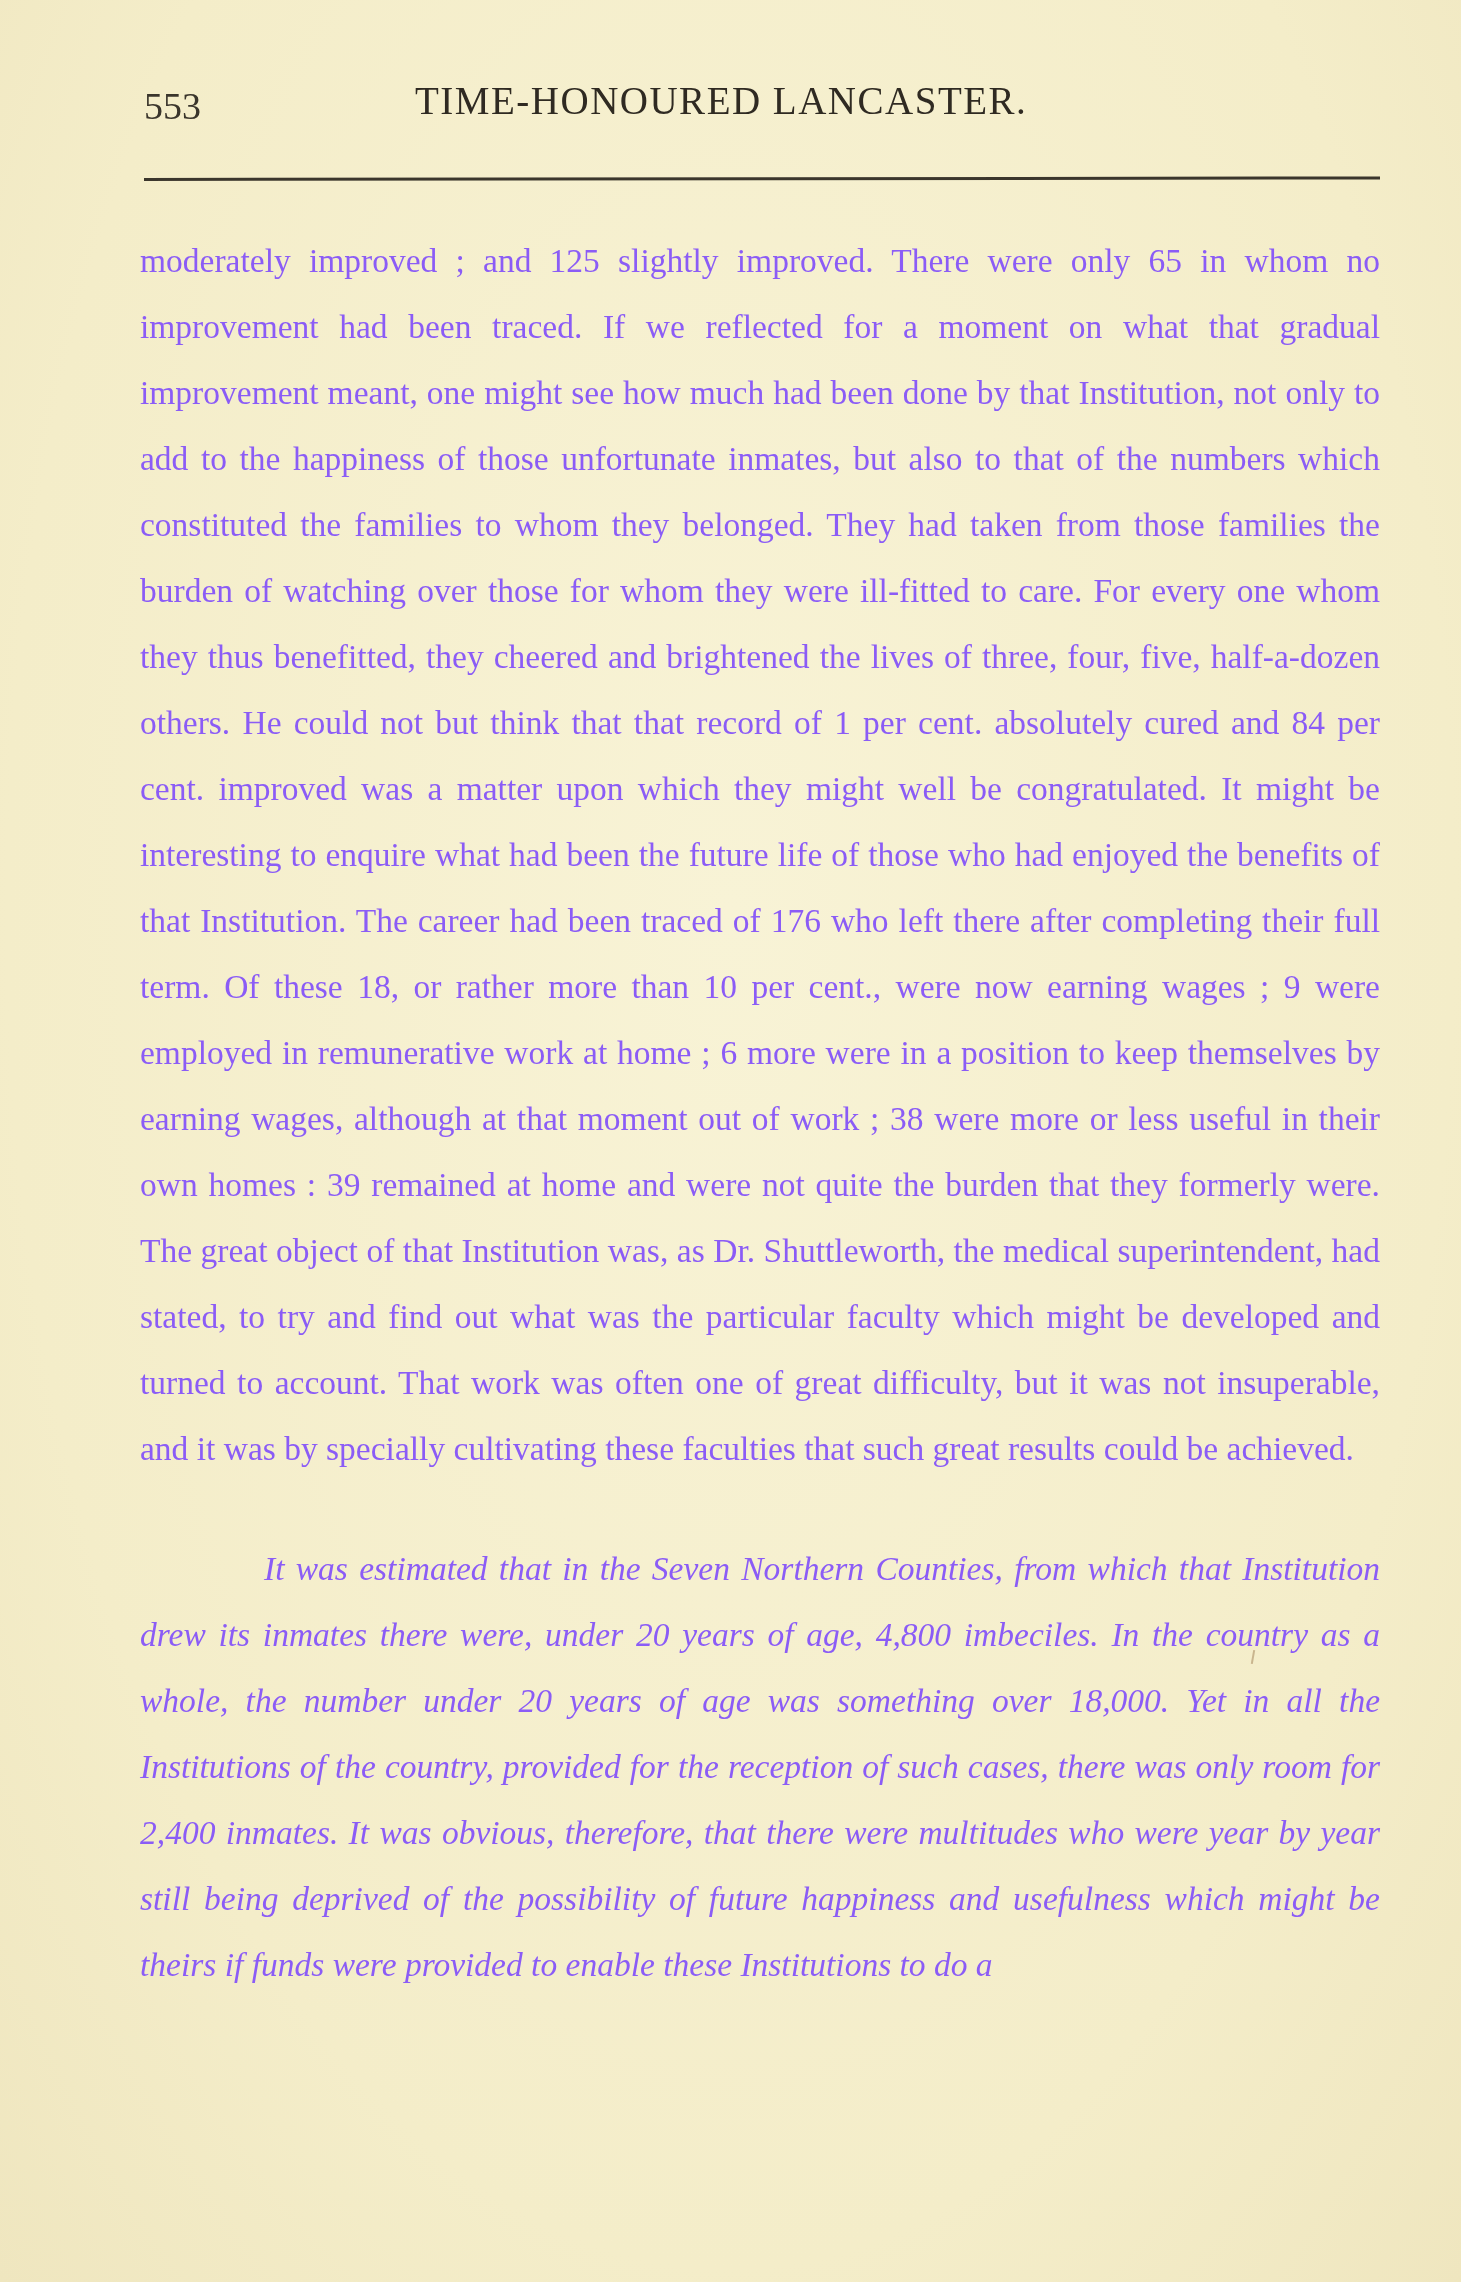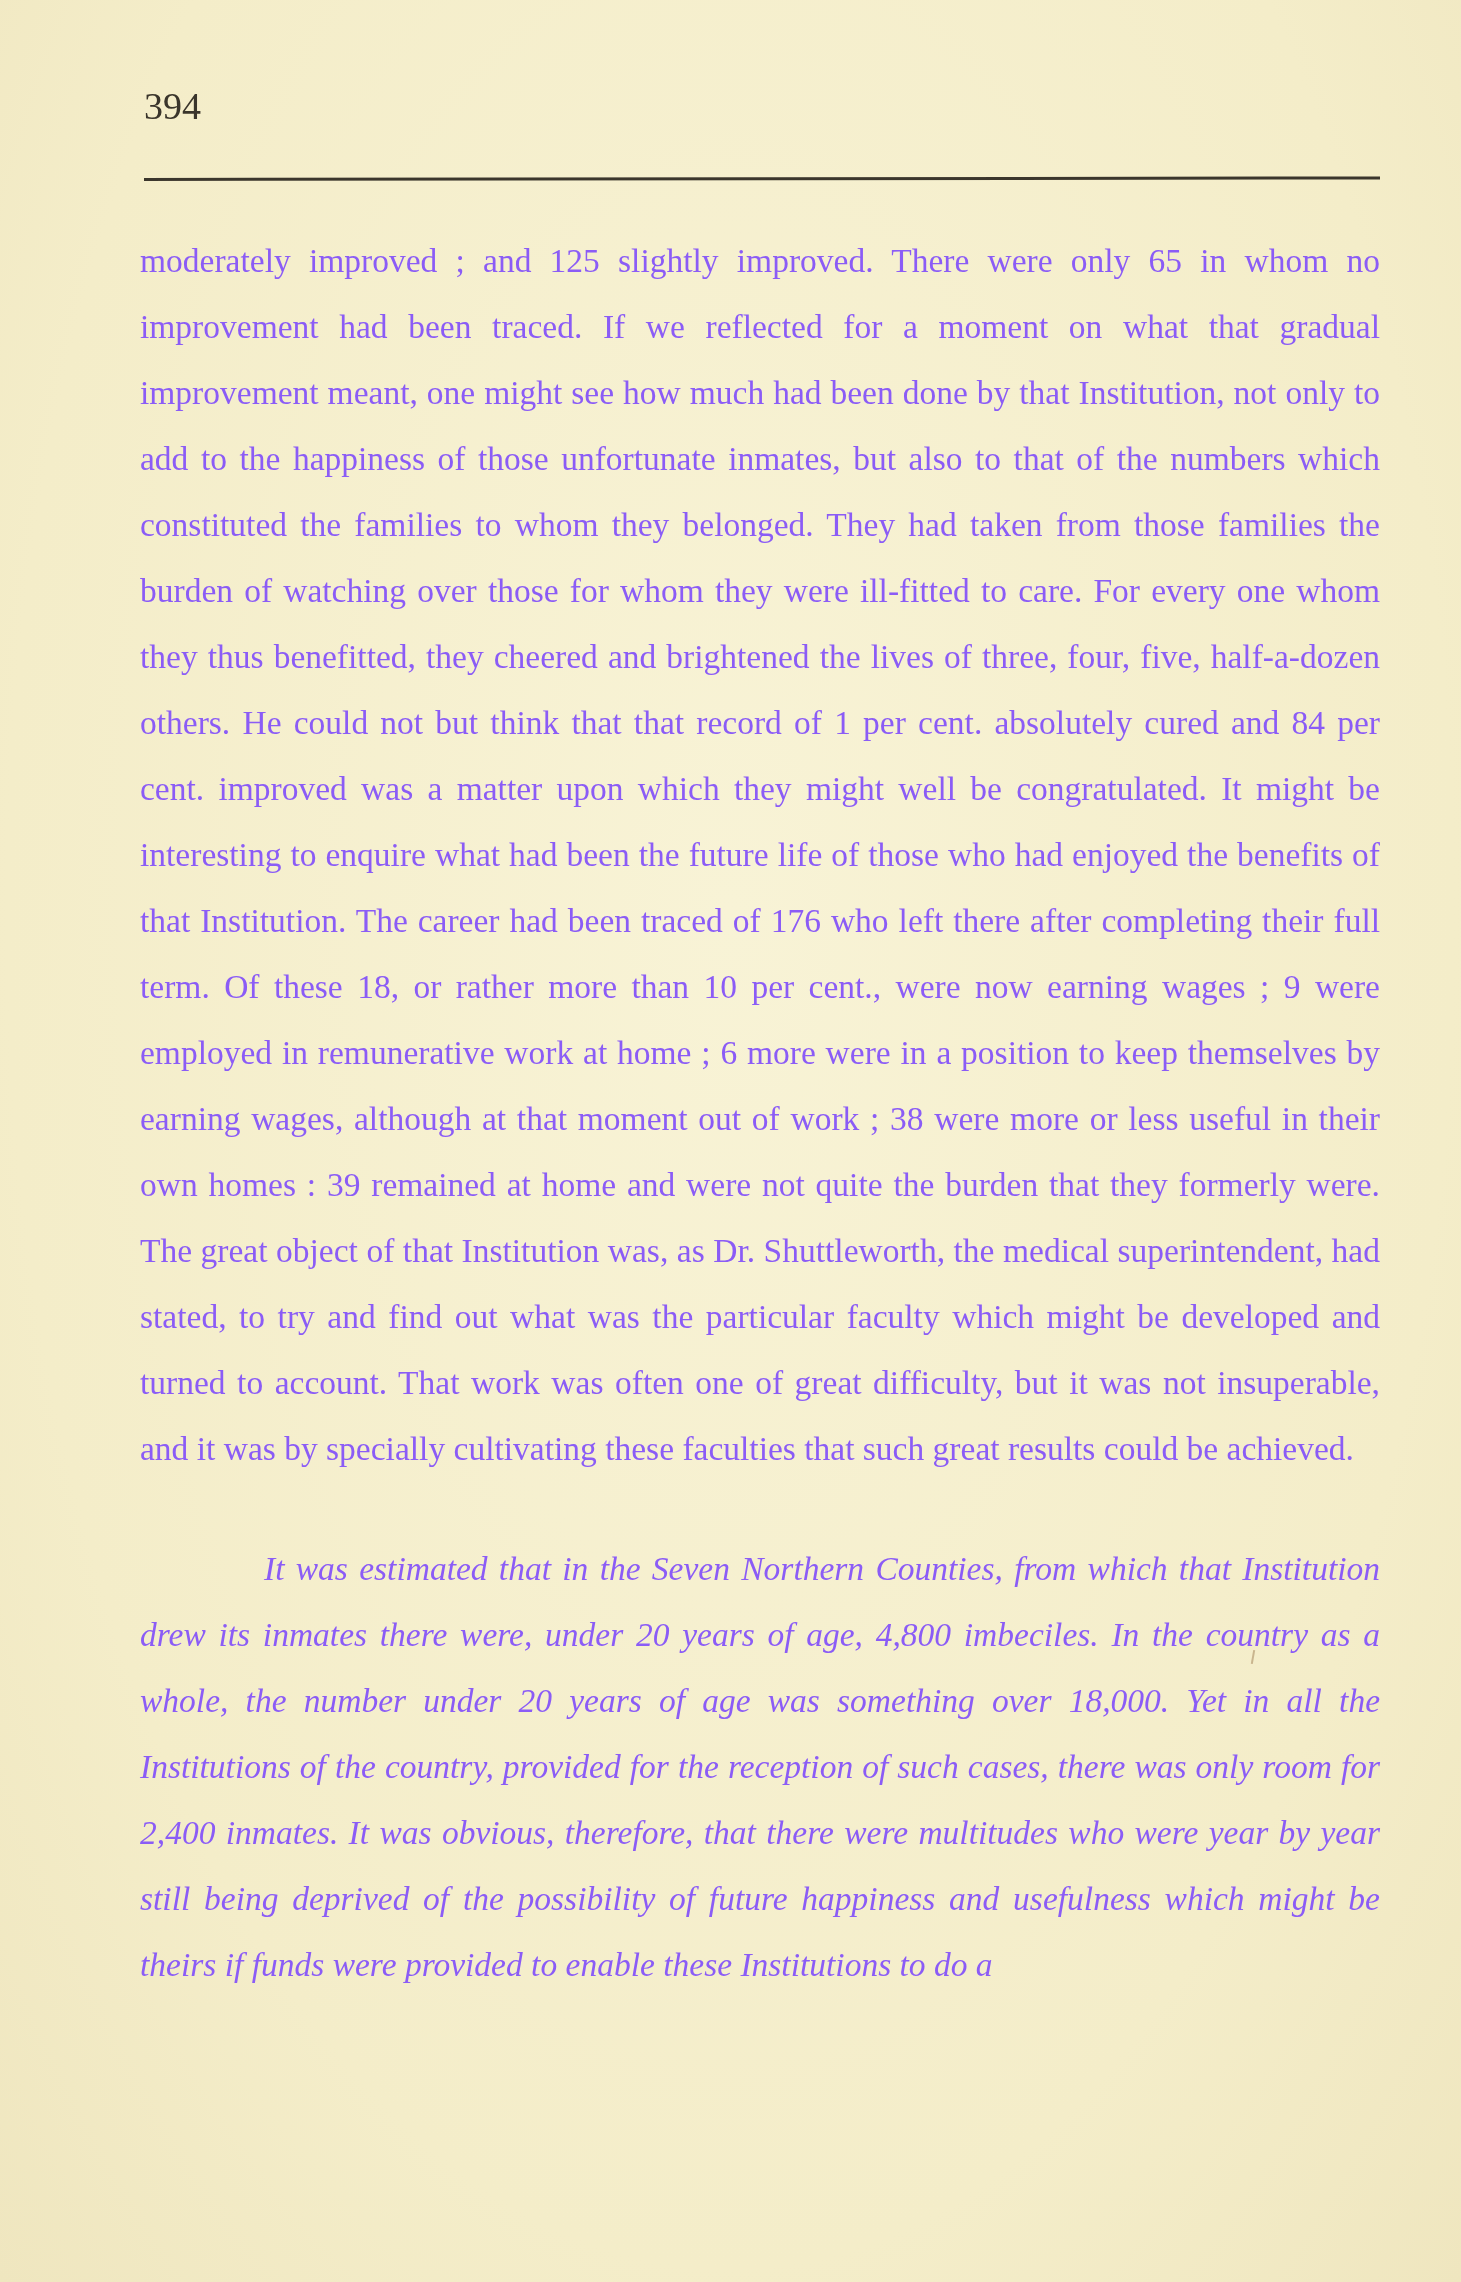--- a/index.html
+++ b/index.html
@@ -71,21 +71,22 @@
     width: 2px;
     height: 14px;
     background: #c9b58e;
     transform: rotate(10deg);
   }
 </style>
 </head>
 <body>
 
 <div class="page-header">
-  <span class="page-number">394</span>
+  <span class="page-number">553</span>
+  <span class="running-head">TIME-HONOURED LANCASTER.</span>
 </div>
 
 <div class="header-rule"></div>
 
 <div class="body-text">
   <p class="para-1">moderately improved ; and 125 slightly improved. There were only 65 in whom no improvement had been traced. If we reflected for a moment on what that gradual improvement meant, one might see how much had been done by that Institution, not only to add to the happiness of those unfortunate inmates, but also to that of the numbers which constituted the families to whom they belonged. They had taken from those families the burden of watching over those for whom they were ill-fitted to care. For every one whom they thus benefitted, they cheered and brightened the lives of three, four, five, half-a-dozen others. He could not but think that that record of 1 per cent. absolutely cured and 84 per cent. improved was a matter upon which they might well be congratulated. It might be interesting to enquire what had been the future life of those who had enjoyed the benefits of that Institution. The career had been traced of 176 who left there after completing their full term. Of these 18, or rather more than 10 per cent., were now earning wages ; 9 were employed in remunerative work at home ; 6 more were in a position to keep themselves by earning wages, although at that moment out of work ; 38 were more or less useful in their own homes : 39 remained at home and were not quite the burden that they formerly were. The great object of that Institution was, as Dr. Shuttleworth, the medical superintendent, had stated, to try and find out what was the particular faculty which might be developed and turned to account. That work was often one of great difficulty, but it was not insuperable, and it was by specially cultivating these faculties that such great results could be achieved.</p>
   <p class="para-2">It was estimated that in the Seven Northern Counties, from which that Institution drew its inmates there were, under 20 years of age, 4,800 imbeciles. In the country as a whole, the number under 20 years of age was something over 18,000. Yet in all the Institutions of the country, provided for the reception of such cases, there was only room for 2,400 inmates. It was obvious, therefore, that there were multitudes who were year by year still being deprived of the possibility of future happiness and usefulness which might be theirs if funds were provided to enable these Institutions to do a</p>
 </div>
 
 <div class="stray-mark"></div>

